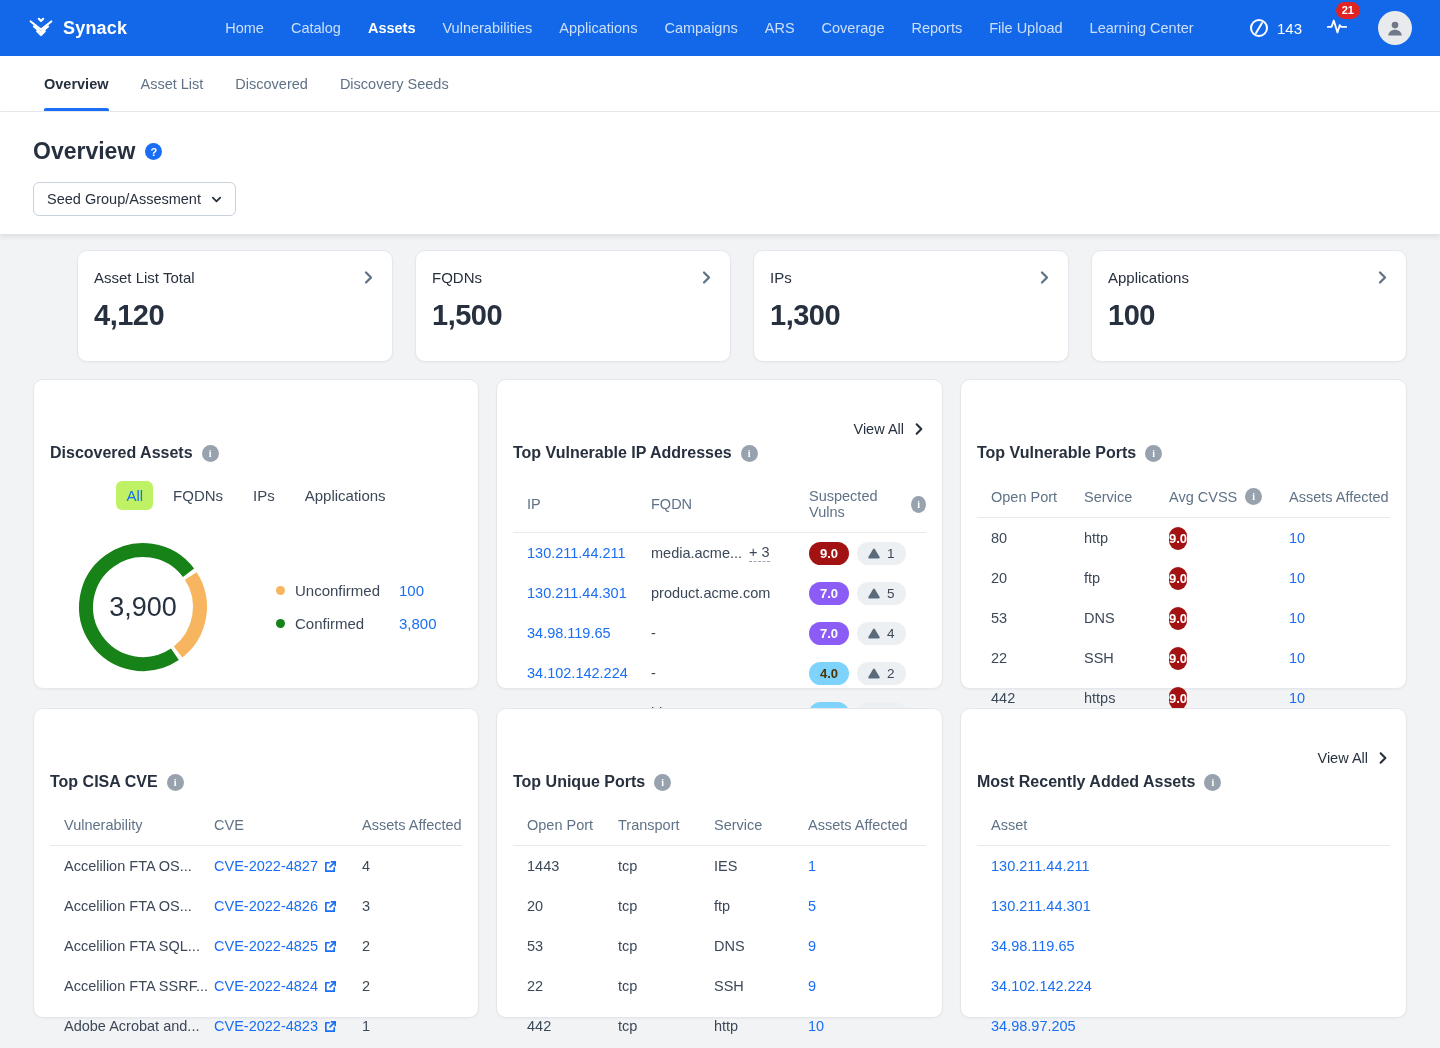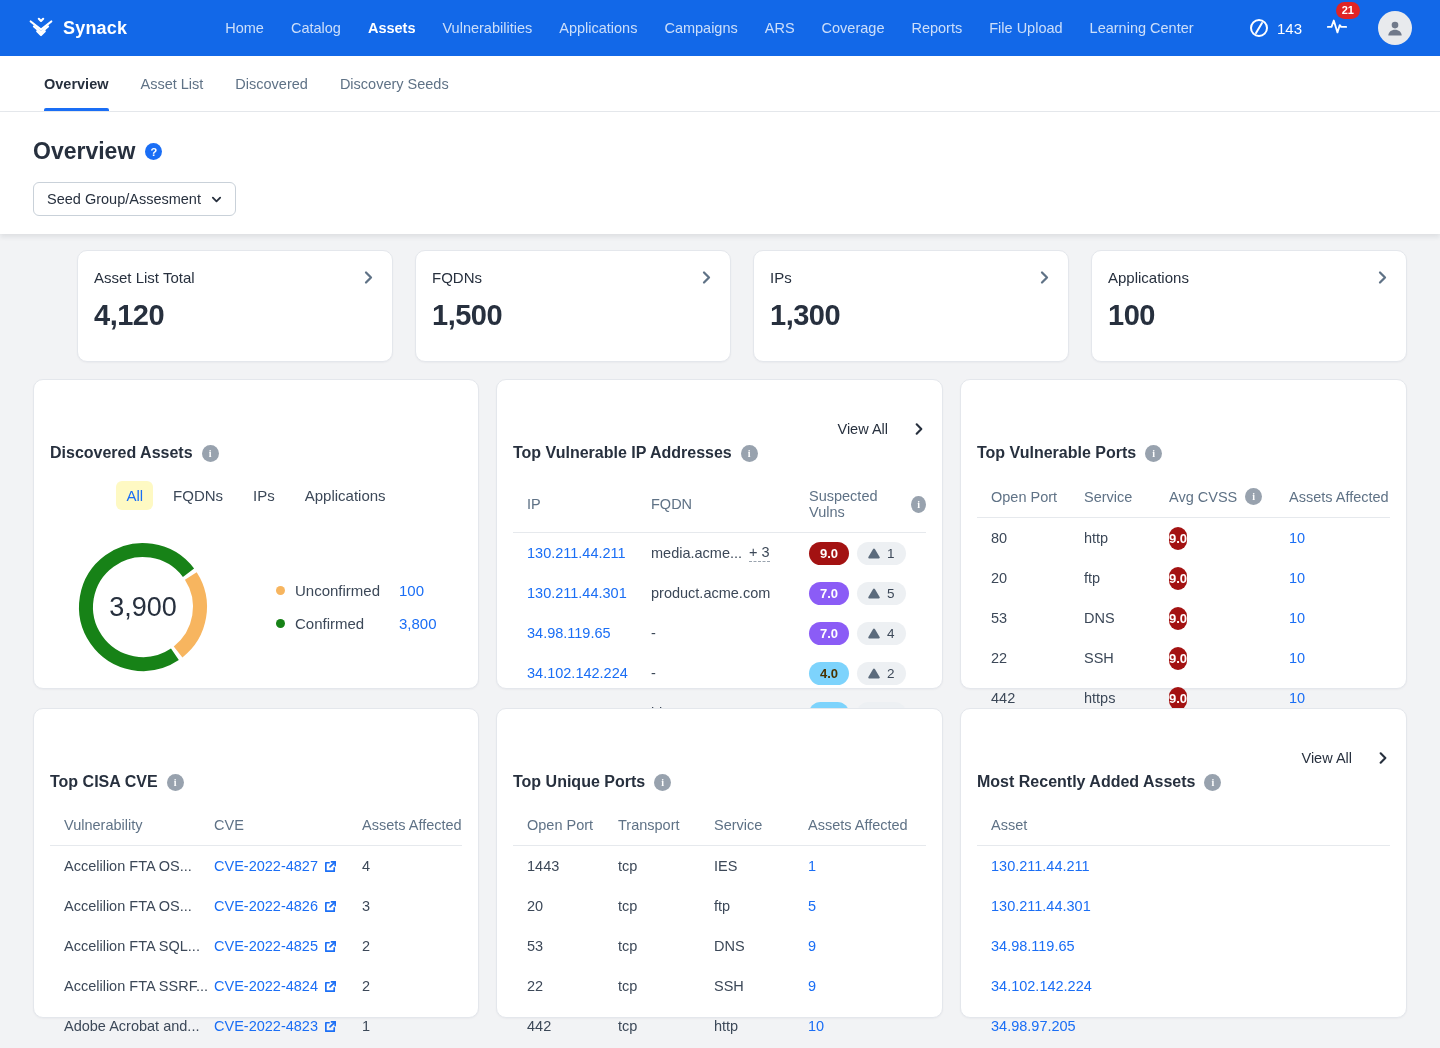--- a/index.html
+++ b/index.html
@@ -56,27 +56,27 @@
 
   .cards-grid { display:grid; grid-template-columns:446px 447px 1fr; gap:17px; margin-top:17px; }
   .cards-grid.second { margin-top:19px; }
   .panel { height:310px; padding:16px; }
   .panel-head { display:flex; align-items:center; justify-content:space-between; }
   .panel-title-wrap { display:flex; align-items:center; gap:9px;margin-top:48px; }
   .panel-title { font-size:16px; font-weight:600; color:#27303E; }
   .info-icon { width:17px; height:17px; border-radius:50%; background:#98A2AE; color:#fff;
     font-size:10px; font-weight:700; font-style:normal; display:inline-flex; align-items:center;
     justify-content:center; cursor:pointer; font-family:"Liberation Serif", serif; }
-  .view-all { display:flex; align-items:center; gap:24px; color:#27303E; font-size:14.5px;
+  .view-all { display:flex; align-items:center; gap:8px; color:#27303E; font-size:14.5px;
     font-weight:500; cursor:pointer; }
 
   
   .disc-tabs { display:flex; justify-content:center; align-items:center; gap:10px; margin-top:19px; }
   .disc-tab { font-size:15px; color:#3C4858; padding:6px 10px; border-radius:6px; cursor:pointer; }
-  .disc-tab.active { color:#1A6EF5; background:#fef9c3; font-weight:500; }
+  .disc-tab.active { color:#1A6EF5; background:#bef264; font-weight:500; }
   .donut-row { display:flex; align-items:center; margin-top:22px; }
   .donut-svg { margin-left:18px; }
   .legend { margin-left:58px; display:flex; flex-direction:column; gap:16px; }
   .legend-row { display:flex; align-items:center; font-size:15px; }
   .dot { width:9px; height:9px; border-radius:50%; margin-right:10px; }
   .dot-orange { background:#F7B55F; }
   .dot-green { background:#178217; }
   .legend-label { color:#3C4858; width:104px; }
   .legend-value { font-size:15px; }
 

